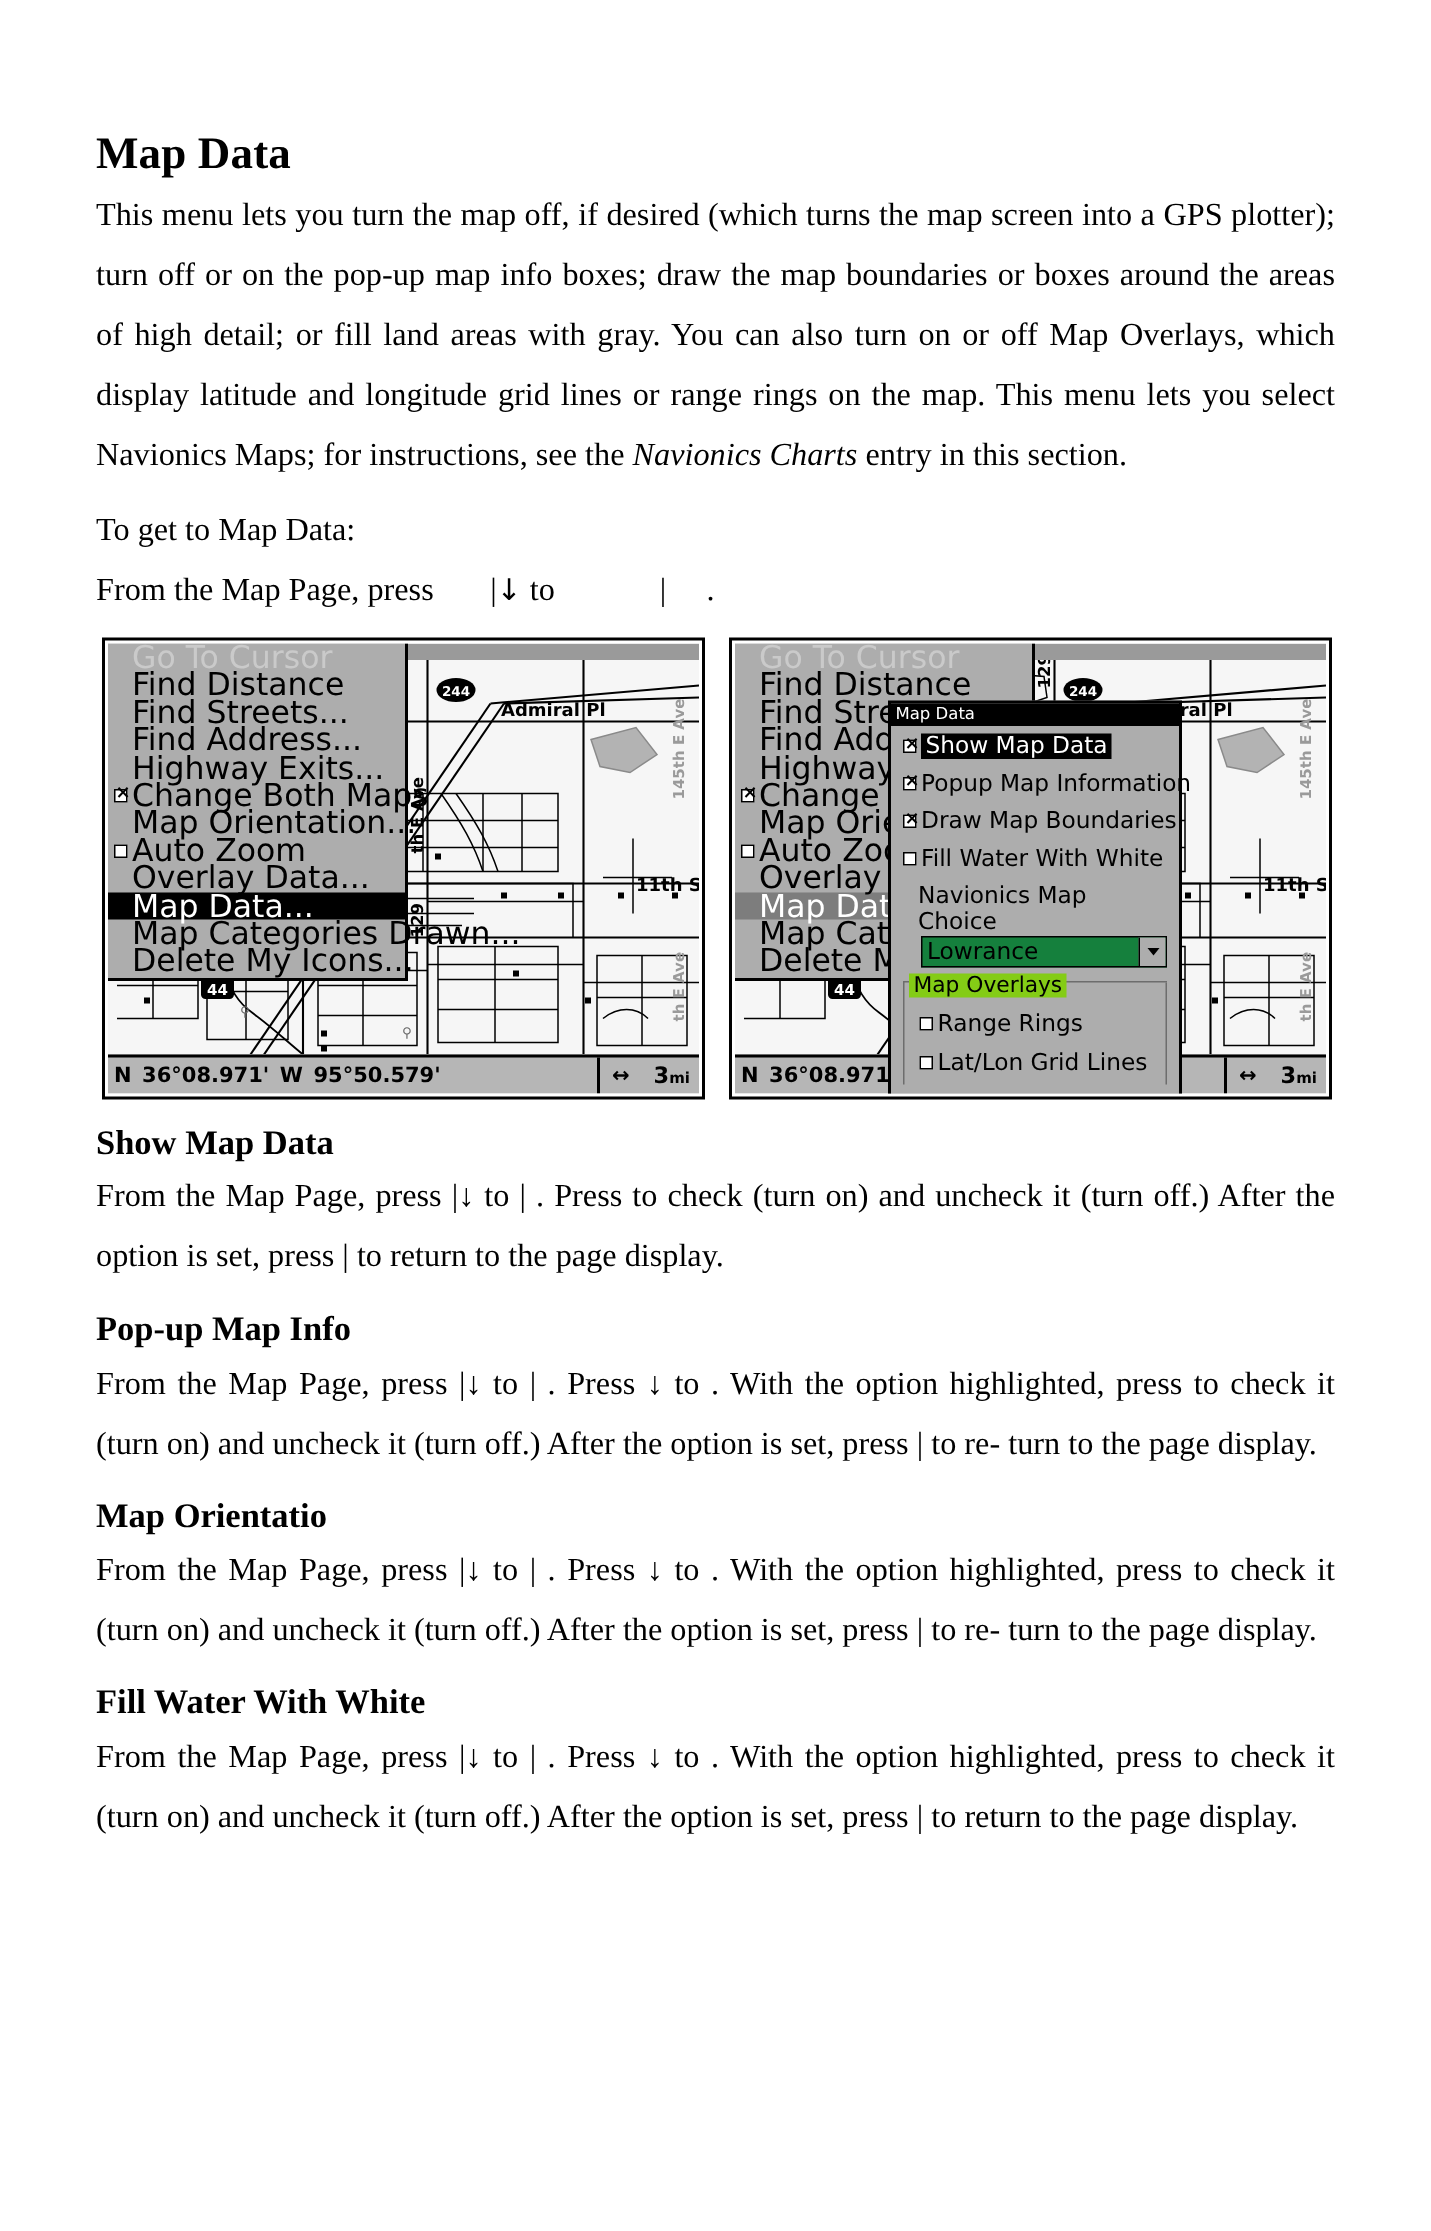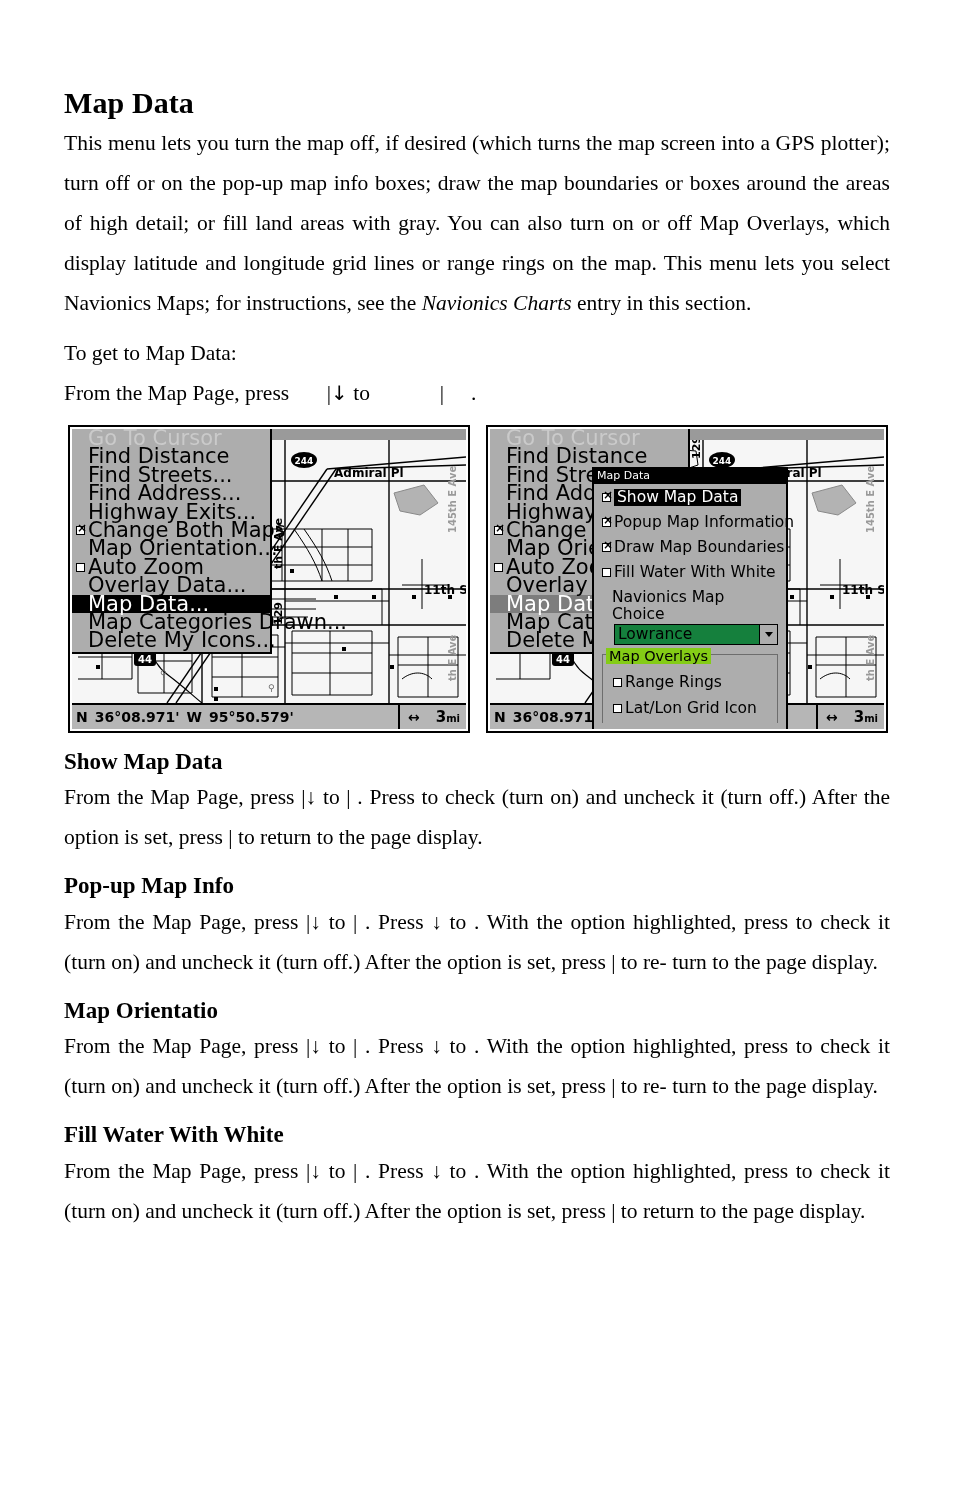--- a/index.html
+++ b/index.html
@@ -694,21 +694,21 @@
             </div>
 
             <div class="group">
               <span class="grouptitle">Map Overlays</span>
               <div class="drow">
                 <span class="cb"></span>
                 <span class="lbl">Range Rings</span>
               </div>
               <div class="drow">
                 <span class="cb"></span>
-                <span class="lbl">Lat/Lon Grid Icon</span>
+                <span class="lbl">Lat/Lon Grid Lines</span>
               </div>
             </div>
 
           </div>
         </div>
 
         <div class="statusbar">
           <div class="coords">
             <span>N</span>
             <span>36°08.971'</span>

